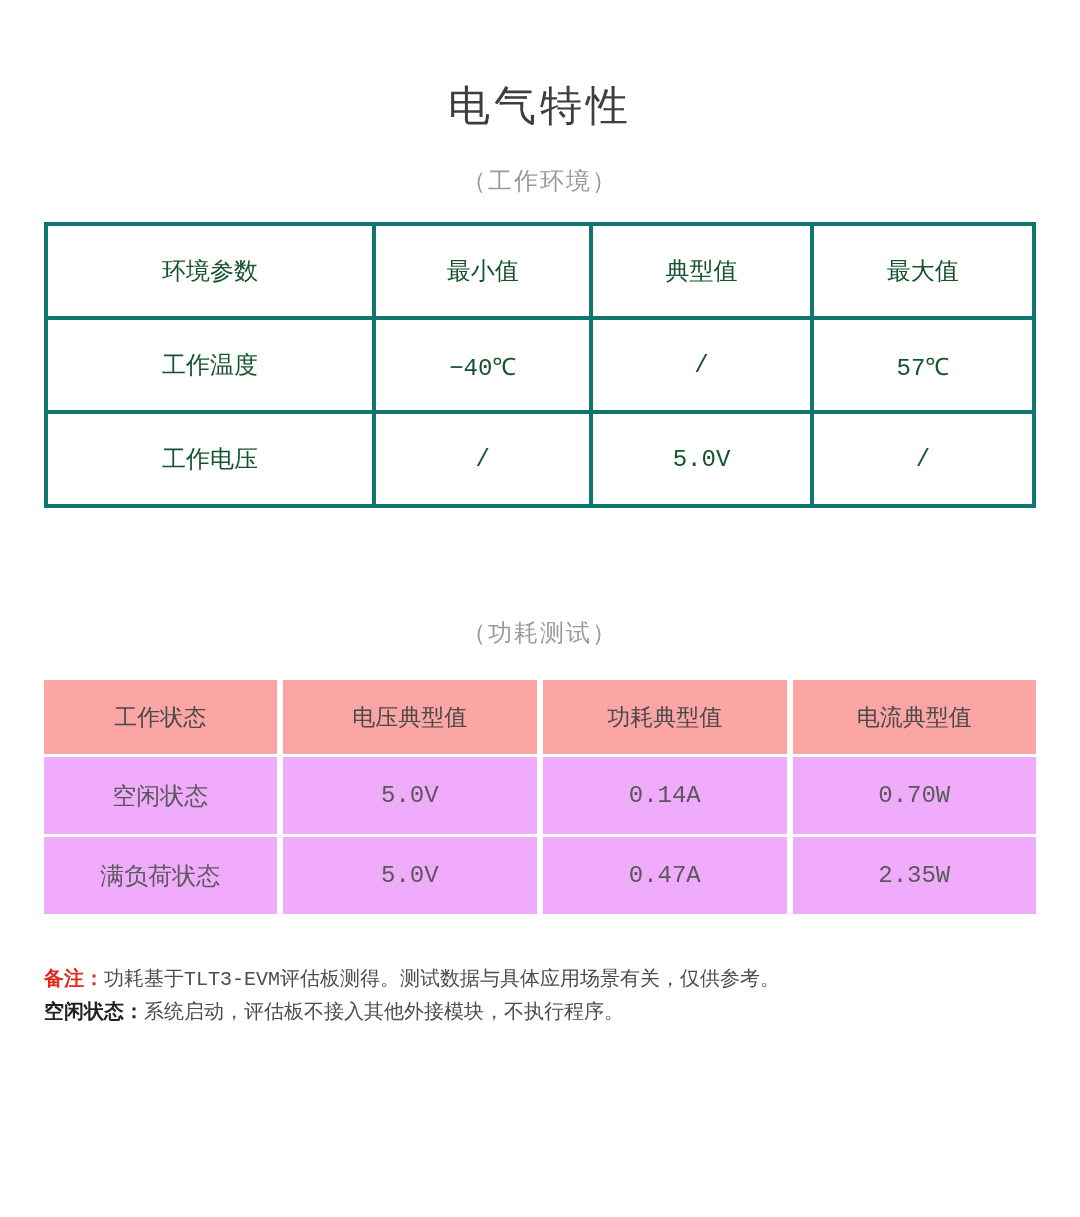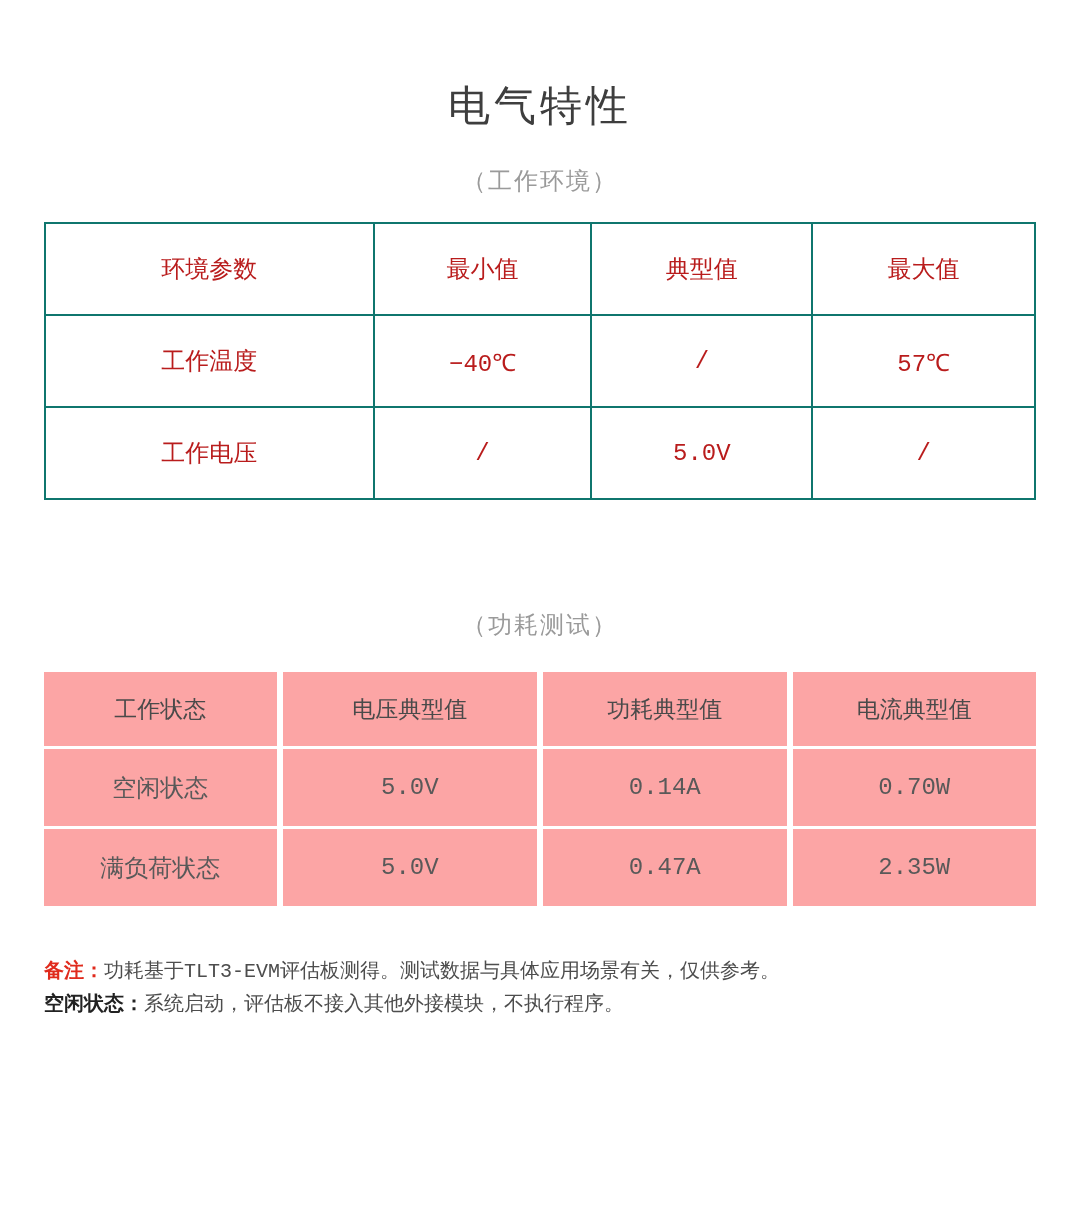--- a/index.html
+++ b/index.html
@@ -39,40 +39,40 @@
   .subtitle-power { margin-top: 112px; }
 
   
   table.env-table {
     width: 100%;
     border-collapse: collapse;
     table-layout: fixed;
     margin-top: 24px;
   }
   .env-table th, .env-table td {
-    border: 2px solid #0f766e;
+    border: 4px solid #0f766e;
     height: 90px;
     padding: 0;
     text-align: center;
     vertical-align: middle;
     font-size: 24px;
     font-weight: 400;
-    color: #b91c1c;
+    color: #14532d;
   }
 
   
   .power-table {
     margin-top: 30px;
     display: grid;
     grid-template-columns: 237fr 259fr 248fr 248fr;
     column-gap: 6px;
     row-gap: 3px;
   }
   .power-cell {
-    background: #fca5a5;
+    background: #f0abfc;
     height: 77px;
     display: flex;
     align-items: center;
     justify-content: center;
     font-size: 24px;
     color: #595959;
   }
   .power-cell.head {
     background: #fca5a5;
     height: 74px;

